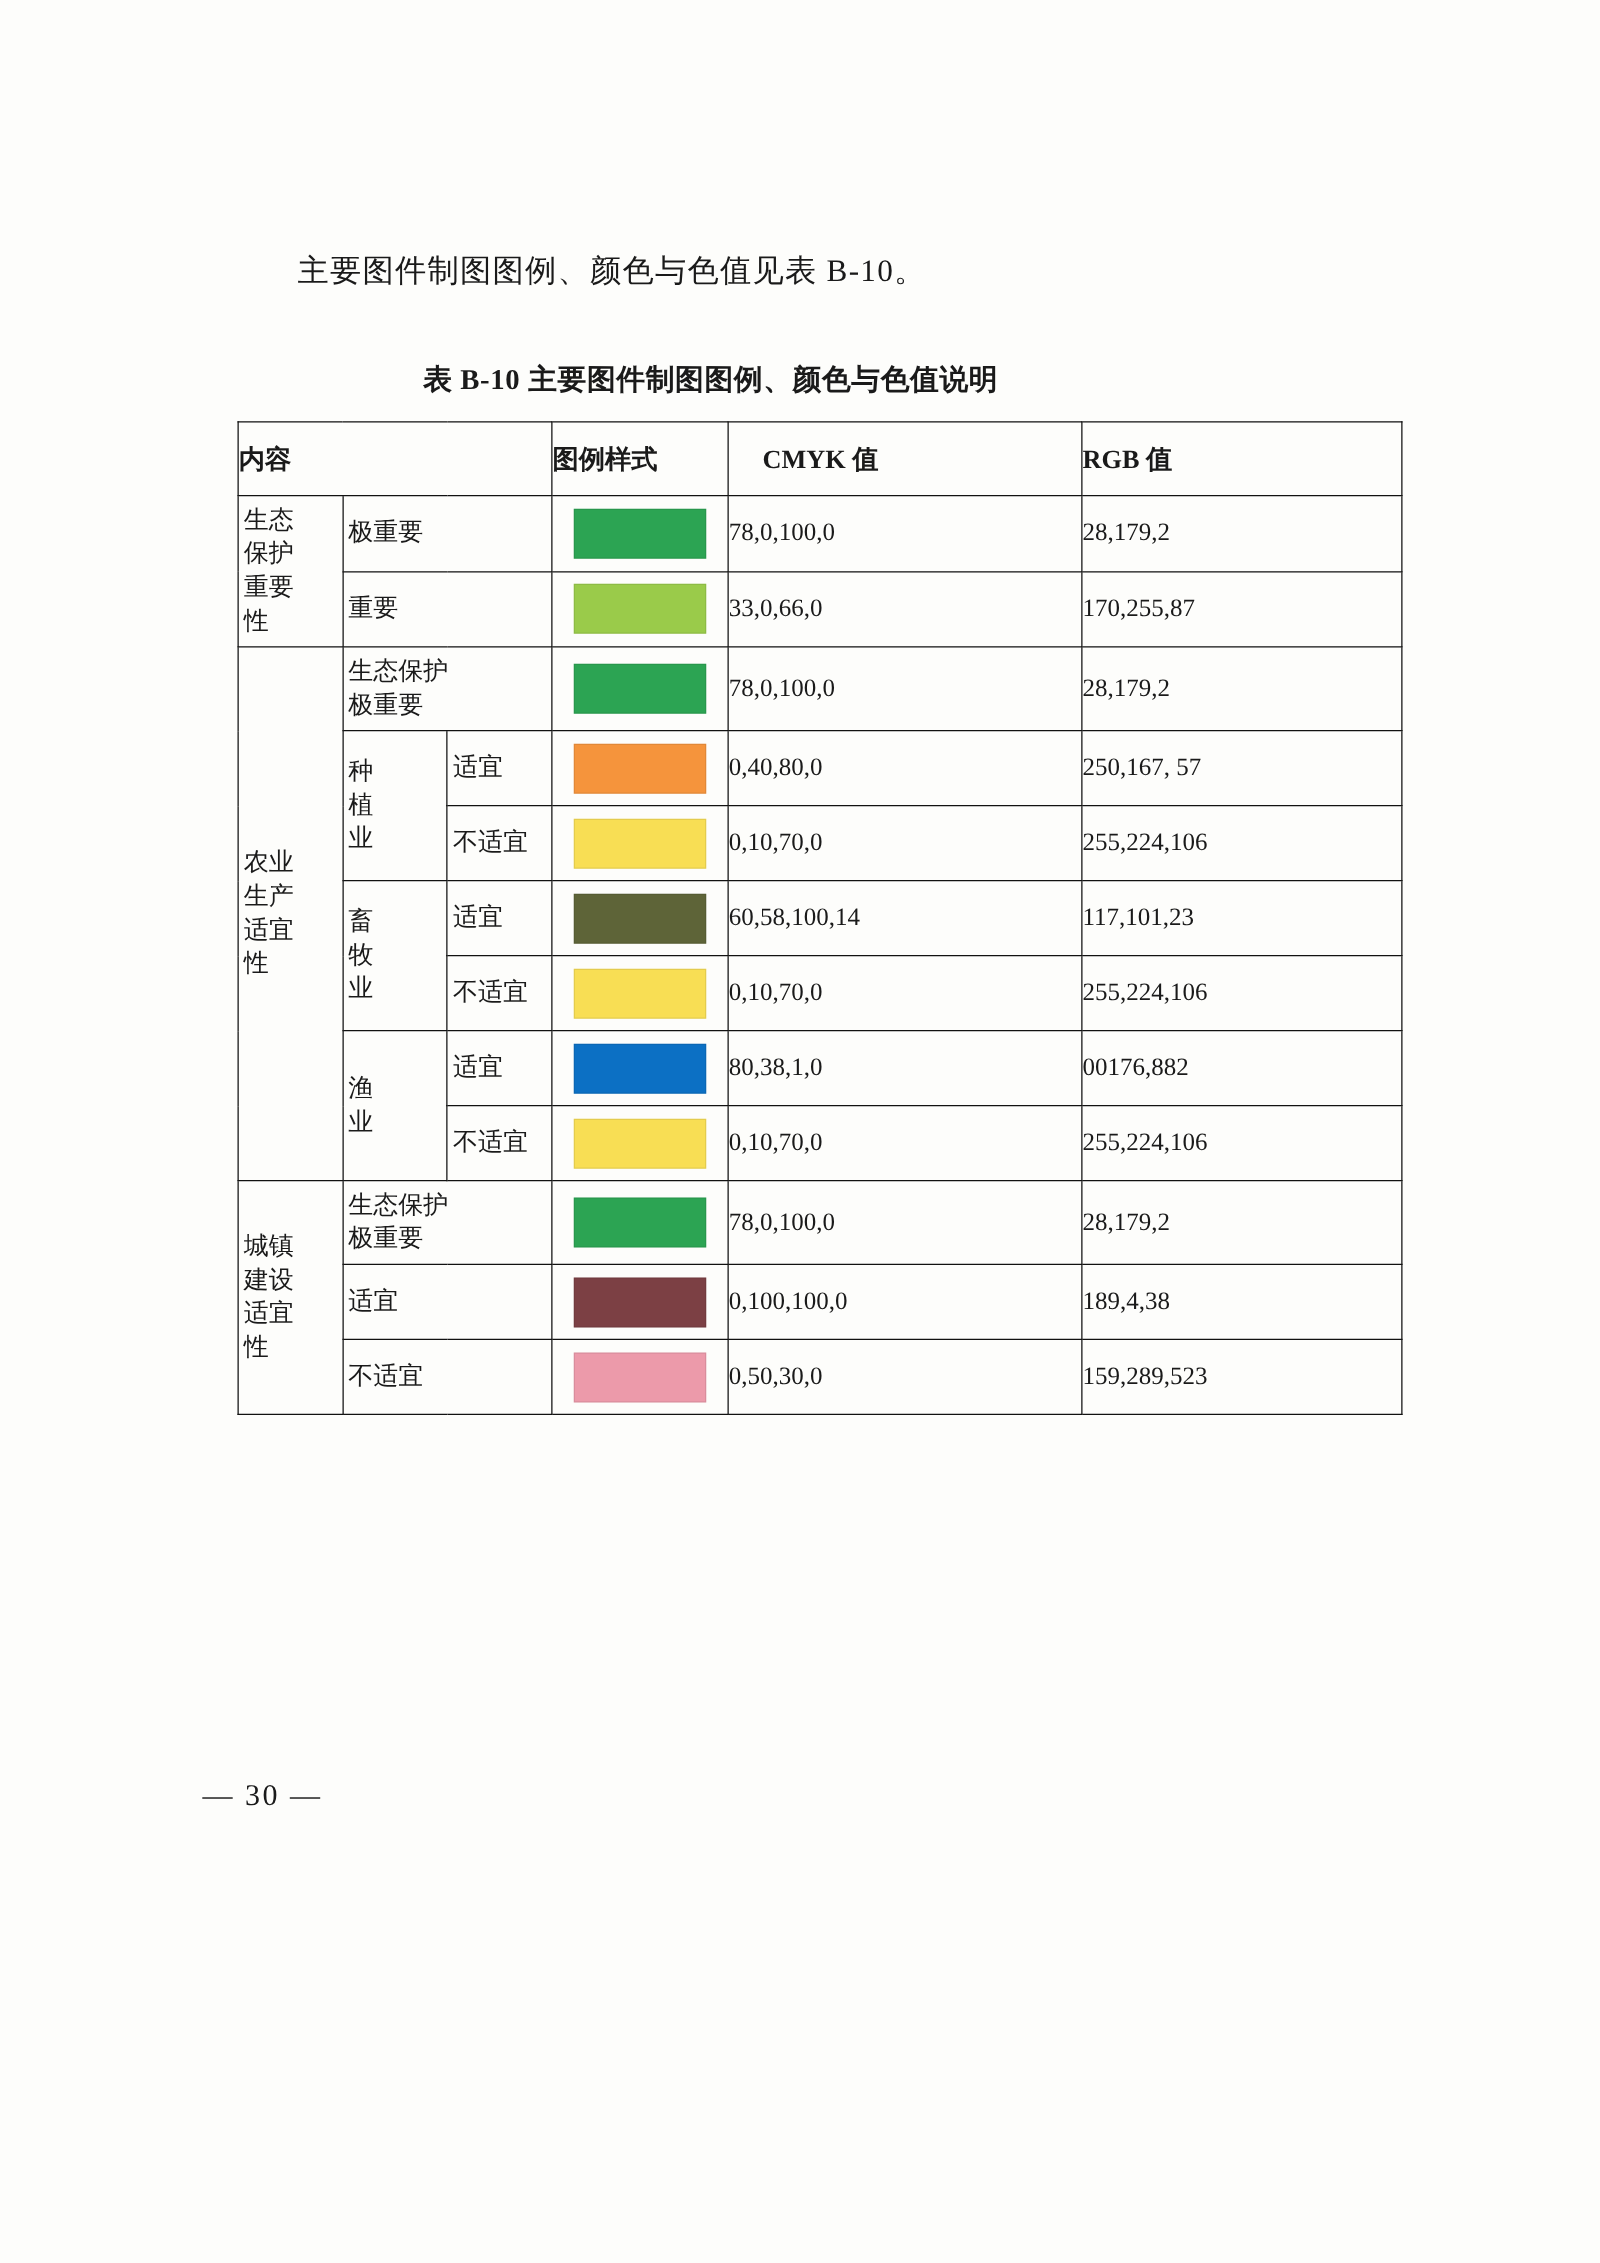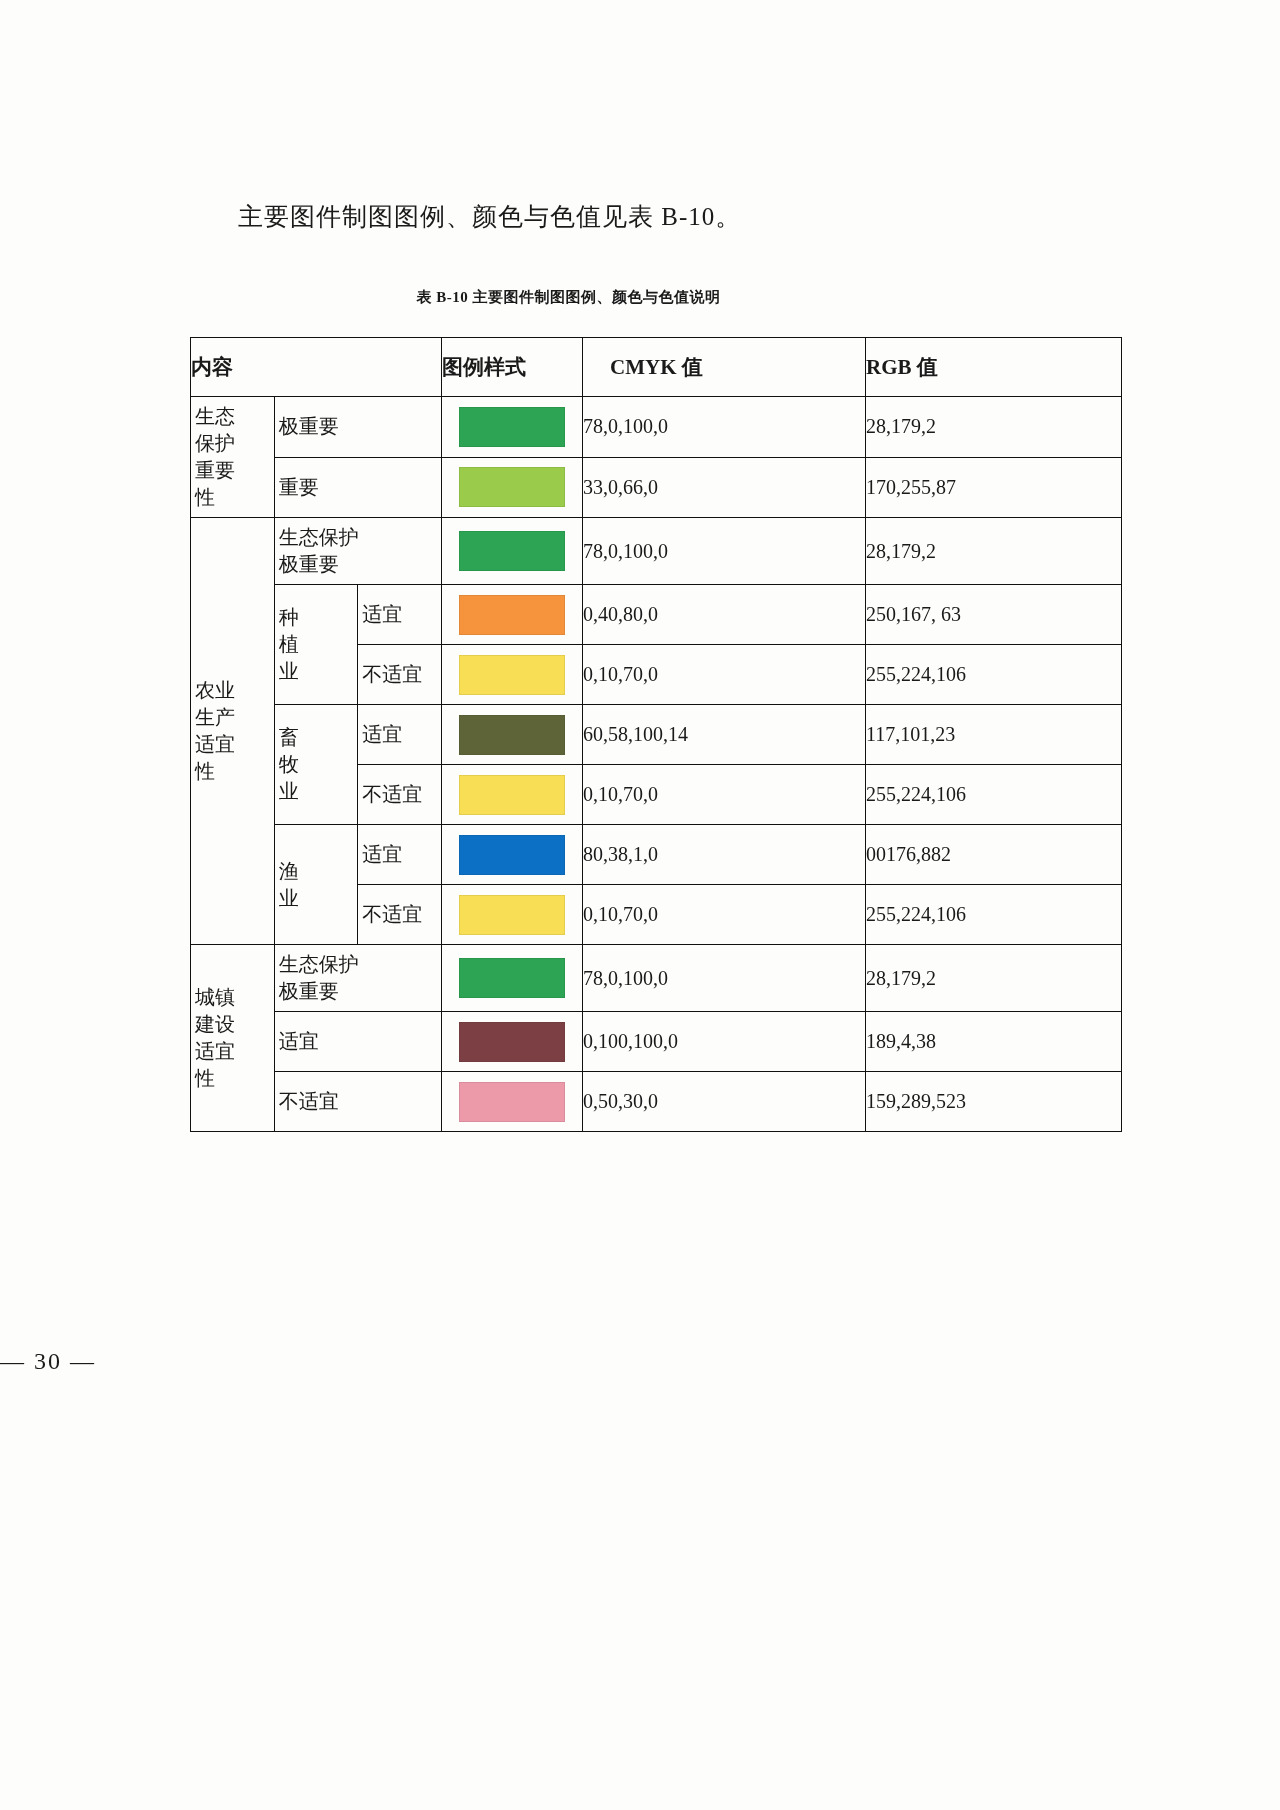--- a/index.html
+++ b/index.html
@@ -28,21 +28,21 @@
     font-size: 25px;
     letter-spacing: 1px;
     color: #1a1a1a;
   }
   .table-caption {
     position: absolute;
     left: 0;
     top: 288px;
     width: 1137px;
     text-align: center;
-    font-size: 15px;
+    font-size: 23px;
     font-weight: bold;
     color: #1a1a1a;
     letter-spacing: 0.5px;
   }
   table.legend {
     position: absolute;
     left: 190px;
     top: 337px;
     width: 900px;
     border-collapse: collapse;
@@ -80,23 +80,23 @@
   .swatch {
     width: 104px;
     height: 38px;
     margin: 0 auto;
     display: block;
     border: 0.5px solid rgba(0,0,0,0.08);
   }
   .page-number {
     position: absolute;
     left: 0;
-    top: 1348px;
+    top: 1424px;
     width: 420px;
-    text-align: left;
+    text-align: center;
     font-size: 24px;
     color: #1a1a1a;
     letter-spacing: 2px;
   }
 </style>
 </head>
 <body>
 
 <div class="page">
 
@@ -157,21 +157,21 @@
         <td rowspan="2" style="width:55px;" class="narrow-label">
           <span class="cell-text">种<br>植<br>业</span>
         </td>
         <td style="width:120px;">
           <span class="cell-text">适宜</span>
         </td>
         <td class="swatch-cell">
           <span class="swatch" style="background:#F5943C"></span>
         </td>
         <td>0,40,80,0</td>
-        <td>250,167, 63</td>
+        <td>250,167, 57</td>
       </tr>
       <tr class="row-h">
         <td>
           <span class="cell-text">不适宜</span>
         </td>
         <td class="swatch-cell">
           <span class="swatch" style="background:#F8DE54"></span>
         </td>
         <td>0,10,70,0</td>
         <td>255,224,106</td>

